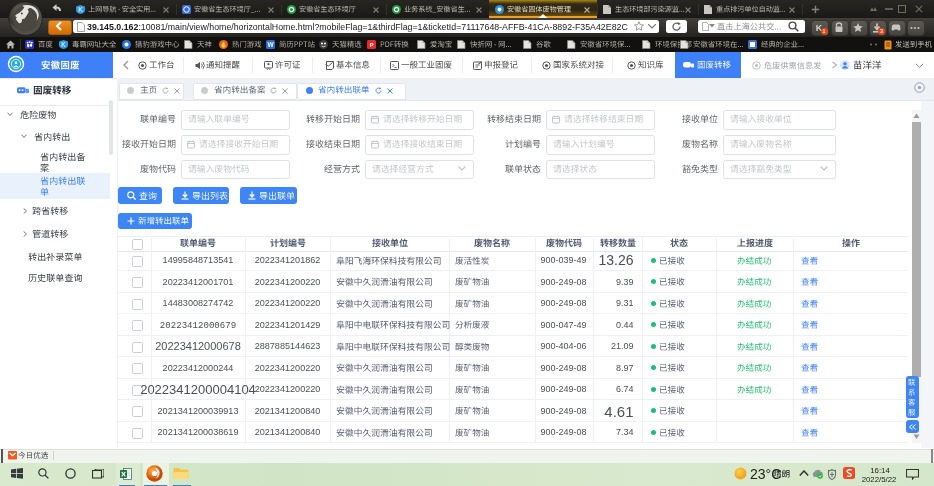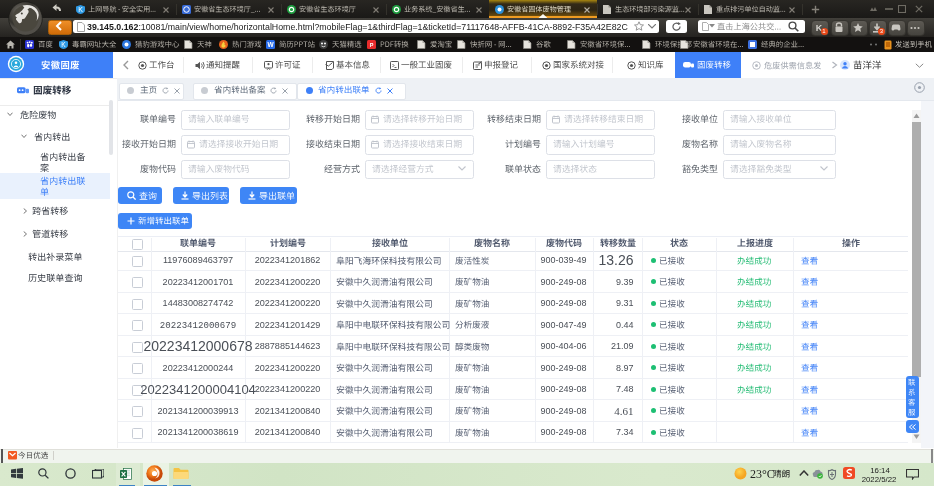--- a/index.html
+++ b/index.html
@@ -1505,21 +1505,21 @@
   </svg>
 <svg class="a" style="left:841.5px;top:239.1px;overflow:visible" width="18.0" height="12.6" viewBox="0 0 200.0 140.0">
     <g fill="#515a6e">
       <use href="#g201" x="0.0" y="80"></use>
       <use href="#g202" x="100.0" y="80"></use>
     </g>
   </svg>
 <div class="a" style="left:131.5px;top:238.5px;width:9px;height:9px;background:#fff;border:1px solid #c8cdd6;border-radius:1.5px"></div>
 <div class="a" style="left:117.5px;top:270.0px;width:790.5px;height:1px;background:#eef0f5"></div>
 <div class="a" style="left:131.5px;top:255.75px;width:9px;height:9px;background:#fff;border:1px solid #c8cdd6;border-radius:1.5px"></div>
-<div class="a" style="left:198.0px;transform:translateX(-50%);top:256.0px;font-family:'Liberation Sans',sans-serif;font-size:9.1px;line-height:9.1px;color:#4a4f57;font-weight:400;white-space:nowrap">11976089463797</div>
+<div class="a" style="left:198.0px;transform:translateX(-50%);top:256.0px;font-family:'Liberation Sans',sans-serif;font-size:9.1px;line-height:9.1px;color:#4a4f57;font-weight:400;white-space:nowrap">14995848713541</div>
 <div class="a" style="left:287.5px;transform:translateX(-50%);top:256.0px;font-family:'Liberation Sans',sans-serif;font-size:9.1px;line-height:9.1px;color:#4a4f57;font-weight:400;white-space:nowrap">2022341201862</div>
 <svg class="a" style="left:336px;top:256.5px;overflow:visible" width="105.6" height="12.3" viewBox="0 0 1200.0 140.0">
     <g fill="#515a6e">
       <use href="#g203" x="0.0" y="80"></use>
       <use href="#g204" x="100.0" y="80"></use>
       <use href="#g205" x="200.0" y="80"></use>
       <use href="#g43" x="300.0" y="80"></use>
       <use href="#g15" x="400.0" y="80"></use>
       <use href="#g82" x="500.0" y="80"></use>
       <use href="#g206" x="600.0" y="80"></use>
@@ -1720,21 +1720,21 @@
     </g>
   </svg>
 <svg class="a" style="left:801px;top:321.1px;overflow:visible" width="17.2" height="12.0" viewBox="0 0 200.0 140.0">
     <g fill="#3e80f8">
       <use href="#g146" x="0.0" y="80"></use>
       <use href="#g218" x="100.0" y="80"></use>
     </g>
   </svg>
 <div class="a" style="left:117.5px;top:356.0px;width:790.5px;height:1px;background:#eef0f5"></div>
 <div class="a" style="left:131.5px;top:341.75px;width:9px;height:9px;background:#fff;border:1px solid #c8cdd6;border-radius:1.5px"></div>
-<div class="a" style="left:198.0px;transform:translateX(-50%);top:342.0px;font-family:'Liberation Sans',sans-serif;font-size:14px;line-height:9.1px;color:#4a4f57;font-weight:400;white-space:nowrap">20223412000678</div>
+<div class="a" style="left:198.0px;transform:translateX(-50%);top:342.0px;font-family:'Liberation Sans',sans-serif;font-size:11px;line-height:9.1px;color:#4a4f57;font-weight:400;white-space:nowrap">20223412000678</div>
 <div class="a" style="left:287.5px;transform:translateX(-50%);top:342.0px;font-family:'Liberation Sans',sans-serif;font-size:9.1px;line-height:9.1px;color:#4a4f57;font-weight:400;white-space:nowrap">2887885144623</div>
 <svg class="a" style="left:336px;top:342.5px;overflow:visible" width="114.4" height="12.3" viewBox="0 0 1300.0 140.0">
     <g fill="#515a6e">
       <use href="#g203" x="0.0" y="80"></use>
       <use href="#g204" x="100.0" y="80"></use>
       <use href="#g57" x="200.0" y="80"></use>
       <use href="#g224" x="300.0" y="80"></use>
       <use href="#g136" x="400.0" y="80"></use>
       <use href="#g15" x="500.0" y="80"></use>
       <use href="#g82" x="600.0" y="80"></use>
@@ -1854,21 +1854,21 @@
   </svg>
 <svg class="a" style="left:455px;top:385.6px;overflow:visible" width="34.4" height="12.0" viewBox="0 0 400.0 140.0">
     <g fill="#515a6e">
       <use href="#g25" x="0.0" y="80"></use>
       <use href="#g223" x="100.0" y="80"></use>
       <use href="#g26" x="200.0" y="80"></use>
       <use href="#g222" x="300.0" y="80"></use>
     </g>
   </svg>
 <div class="a" style="left:540.5px;top:385.0px;font-family:'Liberation Sans',sans-serif;font-size:9.0px;line-height:9.0px;color:#4a4f57;font-weight:400;white-space:nowrap">900-249-08</div>
-<div class="a" style="right:300.5px;top:385.0px;font-family:'Liberation Sans',sans-serif;font-size:9.0px;line-height:9.0px;color:#4a4f57;font-weight:400;white-space:nowrap">7.48</div>
+<div class="a" style="right:300.5px;top:385.0px;font-family:'Liberation Sans',sans-serif;font-size:9.0px;line-height:9.0px;color:#4a4f57;font-weight:400;white-space:nowrap">6.74</div>
 <svg class="a" style="left:651px;top:386.75px;" width="5" height="5" viewBox="0 0 5 5">
     <circle cx="2.5" cy="2.5" r="2.5" fill="#1dbf73"></circle>
   </svg>
 <svg class="a" style="left:659px;top:385.6px;overflow:visible" width="25.8" height="12.0" viewBox="0 0 300.0 140.0">
     <g fill="#515a6e">
       <use href="#g214" x="0.0" y="80"></use>
       <use href="#g121" x="100.0" y="80"></use>
       <use href="#g160" x="200.0" y="80"></use>
     </g>
   </svg>
@@ -1907,21 +1907,21 @@
   </svg>
 <svg class="a" style="left:455px;top:407.1px;overflow:visible" width="34.4" height="12.0" viewBox="0 0 400.0 140.0">
     <g fill="#515a6e">
       <use href="#g25" x="0.0" y="80"></use>
       <use href="#g223" x="100.0" y="80"></use>
       <use href="#g26" x="200.0" y="80"></use>
       <use href="#g222" x="300.0" y="80"></use>
     </g>
   </svg>
 <div class="a" style="left:540.5px;top:406.5px;font-family:'Liberation Sans',sans-serif;font-size:9.0px;line-height:9.0px;color:#4a4f57;font-weight:400;white-space:nowrap">900-249-08</div>
-<div class="a" style="right:300.5px;top:406.5px;font-family:Liberation Serif, serif;font-size:11px;line-height:9.0px;color:#4a4f57;font-weight:400;white-space:nowrap">4.61</div>
+<div class="a" style="right:300.5px;top:406.5px;font-family:Liberation Sans, sans-serif;font-size:15px;line-height:9.0px;color:#4a4f57;font-weight:400;white-space:nowrap">4.61</div>
 <svg class="a" style="left:651px;top:408.25px;" width="5" height="5" viewBox="0 0 5 5">
     <circle cx="2.5" cy="2.5" r="2.5" fill="#1dbf73"></circle>
   </svg>
 <svg class="a" style="left:659px;top:407.1px;overflow:visible" width="25.8" height="12.0" viewBox="0 0 300.0 140.0">
     <g fill="#515a6e">
       <use href="#g214" x="0.0" y="80"></use>
       <use href="#g121" x="100.0" y="80"></use>
       <use href="#g160" x="200.0" y="80"></use>
     </g>
   </svg>
@@ -2069,21 +2069,21 @@
 <div class="a" style="left:173px;top:484.5px;width:18px;height:1.5px;background:#3b82c4"></div>
 <svg class="a" style="left:734px;top:467px;" width="13" height="13" viewBox="0 0 13 13">
     <defs>
       <radialGradient id="sun1" cx="0.4" cy="0.35">
         <stop offset="0" stop-color="#ffd34e"></stop>
         <stop offset="1" stop-color="#f5a623"></stop>
       </radialGradient>
     </defs>
     <circle cx="6.5" cy="6.5" r="6" fill="url(#sun1)"></circle>
   </svg>
-<div class="a" style="left:750px;top:469.5px;font-family:Liberation Serif, serif;font-size:12px;line-height:8.6px;color:#222;font-weight:400;white-space:nowrap">23°C</div>
+<div class="a" style="left:750px;top:469.5px;font-family:Liberation Sans, sans-serif;font-size:14px;line-height:8.6px;color:#222;font-weight:400;white-space:nowrap">23°C</div>
 <svg class="a" style="left:773px;top:469.8px;overflow:visible" width="17.2" height="12.0" viewBox="0 0 200.0 140.0">
     <g fill="#222">
       <use href="#g233" x="0.0" y="80"></use>
       <use href="#g234" x="100.0" y="80"></use>
     </g>
   </svg>
 <svg class="a" style="left:799px;top:470px;" width="10" height="7" viewBox="0 0 10 7">
     <path d="M0.8 5.5 L5 1 L9.2 5.5" stroke="#333" stroke-width="1.5" fill="none"></path>
   </svg>
 <svg class="a" style="left:812px;top:469px;" width="12" height="10" viewBox="0 0 12 10">

